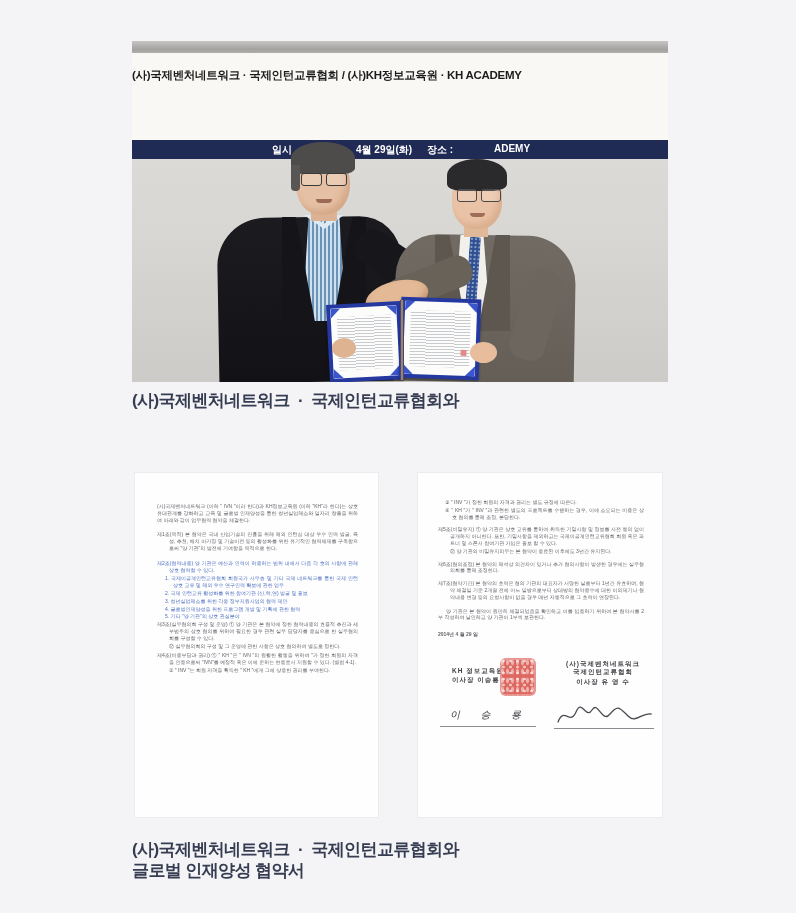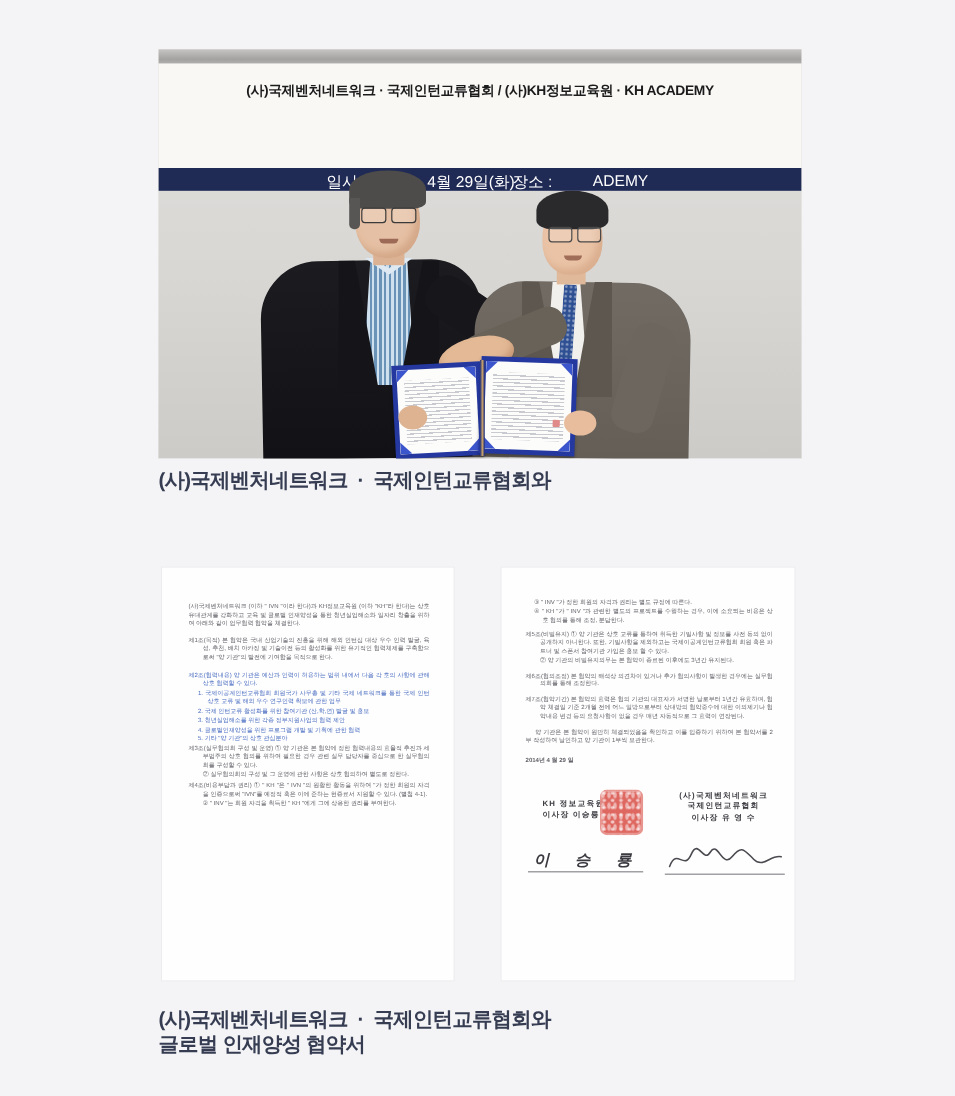--- a/index.html
+++ b/index.html
@@ -10,27 +10,27 @@
   }
   
   .photo {
     position:absolute; left:132px; top:41px; width:536px; height:341px;
     overflow:hidden;
     background:linear-gradient(to bottom,#e0dfdd 0%,#d8d7d4 55%,#cccbc8 100%);
   }
   .p-strip { position:absolute; top:0; left:0; right:0; height:12px;
     background:linear-gradient(to bottom,#c7c5c3,#a4a2a0 70%,#b1afad); }
   .p-banner { position:absolute; top:12px; left:0; right:0; height:87px;
-    background:#f9f8f5; text-align:center; }
+    background:#f9f8f5; }
   .p-banner-orgs { margin-top:15px; font-size:11.5px; font-weight:600;
     color:#1b1b1b; letter-spacing:-0.3px; }
   .p-banner-title { margin-top:4px; font-size:28px; font-weight:800;
     color:#0c0c0c; letter-spacing:-1.5px; }
   .p-band { position:absolute; top:99px; left:0; right:0; height:19px;
-    background:#1f2a55; color:#fff; font-size:13px; font-weight:400; }
+    background:#1f2a55; color:#fff; font-size:10px; font-weight:700; }
   .p-band span { position:absolute; top:3px; white-space:nowrap; }
   .bseg1 { left:140px; } .bseg2 { left:224px; } .bseg3 { left:295px; } .bseg4 { left:362px;text-align:right; }
 
   .man, .man * { position:absolute; }
   
   .lm-body { left:86px; top:176px; width:184px; height:165px;
     background:linear-gradient(#1b1b20,#121216); border-radius:48px 42px 0 0;
     transform:rotate(-1deg); }
   .lm-shirt { left:170px; top:176px; width:44px; height:104px;
     background:repeating-linear-gradient(90deg,#cfe0ee 0 2px,#6b93b8 2px 4px);
@@ -134,22 +134,22 @@
     letter-spacing:1px; white-space:nowrap; }
   .sig-right { position:absolute; left:122px; top:8px; line-height:8px; font-weight:700;
     text-align:center; width:86px; letter-spacing:1px; }
   .seal { position:absolute; left:62px; top:6px; width:36px; height:38px;
     background-color:#db5750;
     background-image:radial-gradient(rgba(255,255,255,.65) 1px, transparent 2px),
                      radial-gradient(rgba(255,255,255,.5) 1px, transparent 2px);
     background-size:7px 6px,5px 9px;
     border-radius:6px; box-shadow:inset 0 0 0 2px rgba(255,255,255,.3); opacity:.9; }
   .hand-sig-left { position:absolute; left:6px; top:56px; width:92px;
-    font-family:"Liberation Serif", serif; font-style:italic; font-size:13px; color:#3a3a40;
-    letter-spacing:9px; text-align:center;font-weight:bold; }
+    font-family:"Liberation Serif", serif; font-style:italic; font-size:10px; color:#3a3a40;
+    letter-spacing:9px; text-align:center; }
   .sig-rule-l { position:absolute; left:2px; top:74px; width:96px; border-top:1px solid #8a8a90; }
   .hand-sig-right { position:absolute; left:116px; top:48px; }
   .sig-rule-r { position:absolute; left:116px; top:76px; width:100px; border-top:1px solid #8a8a90; }
 </style>
 </head>
 <body>
 
 <div class="page">
 
   <div class="photo">

